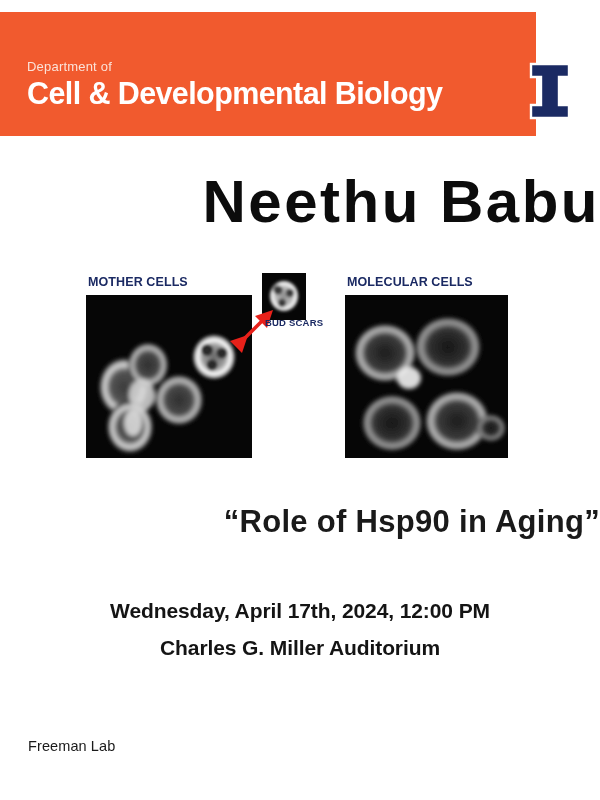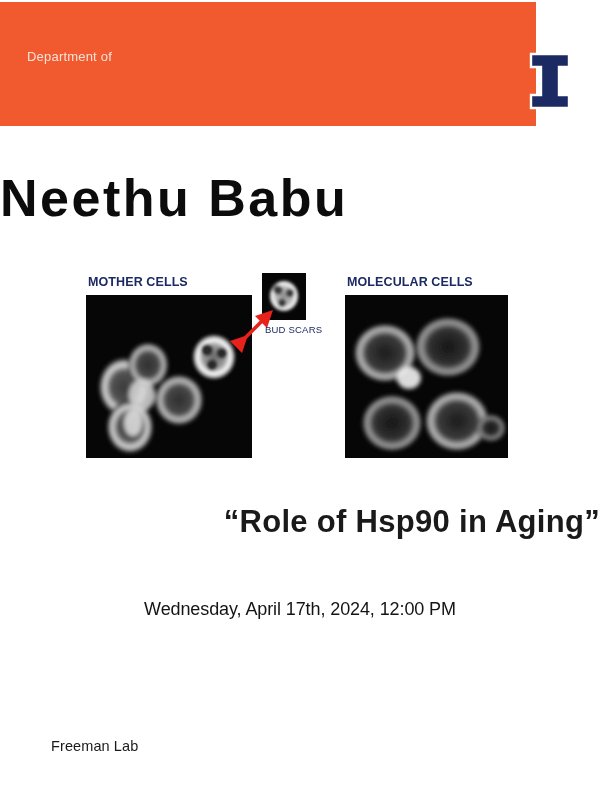--- a/index.html
+++ b/index.html
@@ -12,21 +12,21 @@
     background: #ffffff;
     font-family: "Liberation Sans", sans-serif;
     overflow: hidden;
     position: relative;
   }
 
   
   .header-band {
     position: absolute;
     left: 0;
-    top: 2px;
+    top: 12px;
     width: 536px;
     height: 124px;
     background: #f15a2e;
   }
   .header-text-block {
     position: absolute;
     left: 27px;
     top: 48px;
   }
   .dept-eyebrow {
@@ -61,22 +61,22 @@
     width: 44px;
     height: 58px;
   }
 
   
   .speaker-name {
     position: absolute;
     left: 0;
     top: 172px;
     width: 600px;
-    text-align: left;
-    font-size: 52px;
+    text-align: right;
+    font-size: 60px;
     font-weight: bold;
     color: #0c0c0c;
     letter-spacing: 2.5px;
     line-height: 1;
   }
 
   
   .figure-area {
     position: absolute;
     left: 0;
@@ -129,23 +129,23 @@
     position: absolute;
     left: 236px;
     top: 47px;
     width: 38px;
     height: 38px;
     overflow: visible;
   }
   .bud-label {
     position: absolute;
     left: 265px;
-    top: 62px;
+    top: 55px;
     font-size: 9.5px;
-    font-weight: normal;
+    font-weight: bold;
     color: #1b2a63;
     letter-spacing: 0.2px;
     white-space: nowrap;
   }
 
   
   .talk-title {
     position: absolute;
     left: 0;
     top: 505px;
@@ -160,46 +160,46 @@
 
   
   .event-details {
     position: absolute;
     left: 0;
     top: 600px;
     width: 600px;
     text-align: center;
   }
   .event-line {
-    font-size: 18px;
-    font-weight: 400;
+    font-size: 21px;
+    font-weight: 700;
     color: #141414;
     letter-spacing: -0.1px;
     line-height: 1.0;
     margin-bottom: 16px;
   }
 
   
   .footer-lab {
     position: absolute;
     left: 28px;
     top: 738px;
     font-size: 14.5px;
     font-weight: 400;
     color: #1a1a1a;
     letter-spacing: 0.1px;
-    margin-left: 23px;
   }
 </style>
 </head>
 <body>
 
 <div class="header-band">
   <div class="header-text-block">
     <div class="dept-eyebrow">Department of</div>
+    <div class="dept-name">Cell &amp; Developmental Biology</div>
   </div>
 
   <svg class="block-i" viewBox="0 0 44 58">
     <path d="M3 2 H41 V15 H31 V43 H41 V56 H3 V43 H13 V15 H3 Z" fill="#1b2a63" stroke="#ffffff" stroke-width="2.4" stroke-linejoin="miter"></path>
   </svg>
 </div>
 
 <div class="speaker-name">Neethu Babu</div>
 
 <div class="figure-area">
@@ -316,15 +316,16 @@
         <ellipse cx="146" cy="133" rx="14" ry="13" fill="url(#dRing2)"></ellipse>
       </g>
     </svg>
   </div>
 </div>
 
 <div class="talk-title">“Role of Hsp90 in Aging”</div>
 
 <div class="event-details">
   <div class="event-line">Wednesday, April 17th, 2024, 12:00 PM</div>
+  <div class="event-line">Charles G. Miller Auditorium</div>
 </div>
 
 <div class="footer-lab">Freeman Lab</div>
 
 </body></html>

